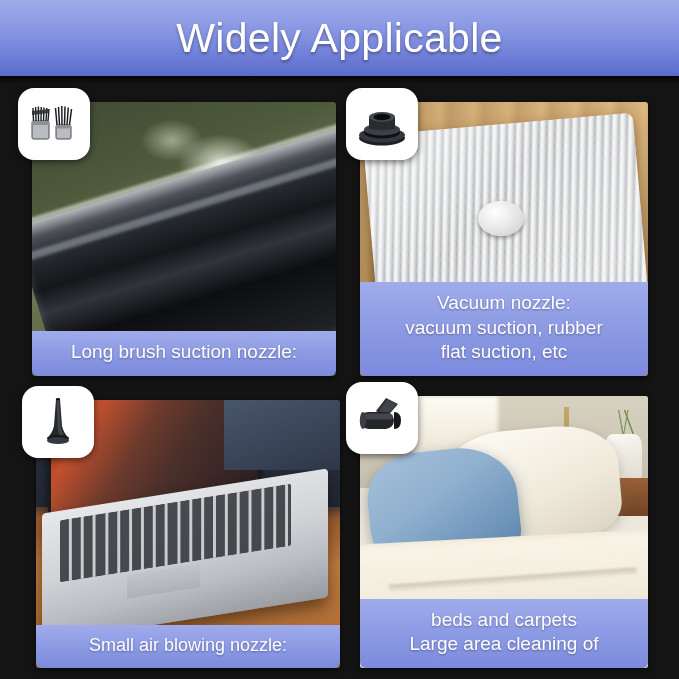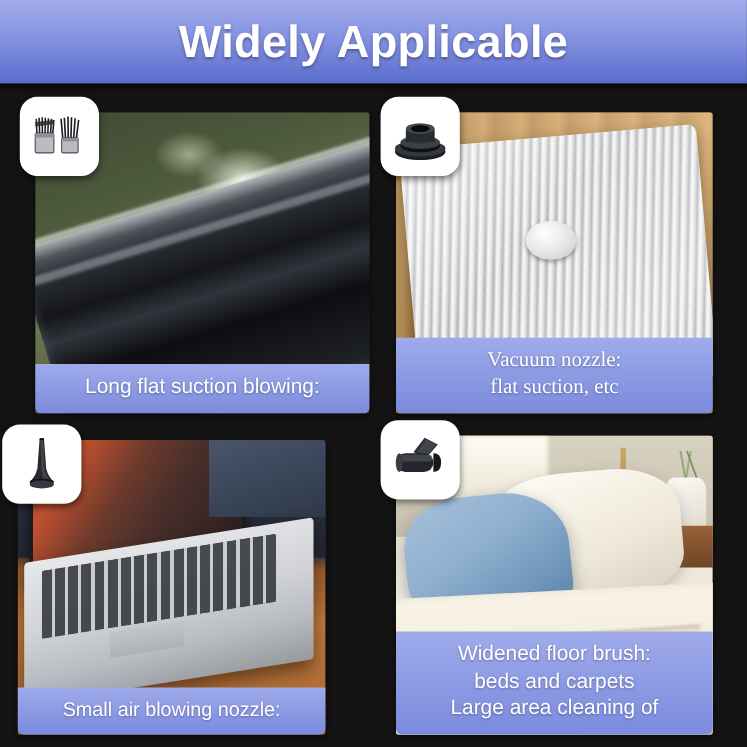--- a/index.html
+++ b/index.html
@@ -10,36 +10,36 @@
   }
   .page{position:relative;width:679px;height:679px;background:#141414;}
 
   
   .banner{
     position:absolute;left:0;top:0;width:679px;height:76px;
     background:linear-gradient(180deg,#9fabea 0%,#8b99e4 35%,#7282d8 70%,#5a6bcd 100%);
     display:flex;align-items:center;justify-content:center;
   }
   .banner-title{
-    font-size:41px;font-weight:bold;color:#ffffff;
+    font-size:41px;font-weight:normal;color:#ffffff;
     letter-spacing:0.3px;
     text-shadow:0 2px 3px rgba(30,30,60,.45);
     white-space:nowrap;
   }
   .banner-shadow{
     position:absolute;left:0;top:76px;width:679px;height:8px;
     background:linear-gradient(180deg,rgba(0,0,0,.75),rgba(0,0,0,0));
   }
 
   
   .grid{position:absolute;left:0;top:84px;width:679px;height:588px;}
   .card{position:absolute;}
   .card.c0{left:32px;top:4px;width:304px;height:288px;}
-  .card.c1{left:360px;top:4px;width:288px;height:288px;font-family:Liberation Serif, serif;}
-  .card.c2{left:16px;top:302px;width:280px;height:282px;}
+  .card.c1{left:360px;top:4px;width:288px;height:288px;}
+  .card.c2{left:36px;top:302px;width:304px;height:282px;}
   .card.c3{left:360px;top:298px;width:288px;height:286px;}
 
   .photo{
     position:absolute;left:0;top:14px;right:0;bottom:0;
     border-radius:3px;overflow:hidden;
     box-shadow:0 2px 6px rgba(0,0,0,.6);
   }
 
   
   .ph-window{
@@ -242,21 +242,21 @@
   <div class="grid">
 
     <div class="card c0">
       <div class="photo">
         <div class="ph-window">
           <div class="sill"></div>
           <div class="sill-hi"></div>
           <div class="glassgap"></div>
         </div>
         <div class="caption">
-          <span class="line">Long flat suction blowing:</span>
+          <span class="line">Long brush suction nozzle:</span>
         </div>
       </div>
       <div class="icon-tile">
         <svg width="54" height="50" viewBox="0 0 54 50">
           <g>
             <rect x="5" y="22" width="17" height="18" rx="1.5" fill="#b9bcc0" stroke="#4a4d52" stroke-width="1"></rect>
             <rect x="5" y="22" width="17" height="4" fill="#8d9095"></rect>
             <g stroke="#1c1d20" stroke-width="1.4">
               <line x1="6.5" y1="22" x2="6" y2="9"></line>
                 <line x1="9" y1="22" x2="8.6" y2="8"></line>
@@ -287,20 +287,21 @@
     <div class="card c1">
       <div class="photo">
         <div class="ph-bag">
           <div class="wood-shade"></div>
           <div class="bag"></div>
           <div class="bag-sheen"></div>
           <div class="valve"></div>
         </div>
         <div class="caption">
           <span class="line">Vacuum nozzle:</span>
+          <span class="line">vacuum suction, rubber</span>
           <span class="line">flat suction, etc</span>
         </div>
       </div>
       <div class="icon-tile">
         <svg width="54" height="46" viewBox="0 0 54 46">
           <ellipse cx="27" cy="37" rx="23" ry="7.5" fill="#1d1f22"></ellipse>
           <ellipse cx="27" cy="34" rx="23" ry="7.5" fill="#34373c"></ellipse>
           <ellipse cx="27" cy="31.5" rx="18" ry="6" fill="#101113"></ellipse>
           <ellipse cx="27" cy="28.5" rx="18" ry="6" fill="#3d4046"></ellipse>
           <rect x="14" y="16" width="26" height="12" fill="#24262a"></rect>
@@ -345,21 +346,20 @@
           <div class="plant"></div>
           <div class="vase"></div>
           <div class="nightstand"></div>
           <div class="bowl"></div>
           <div class="pillow-white"></div>
           <div class="pillow-blue"></div>
           <div class="duvet"></div>
           <div class="fold"></div>
         </div>
         <div class="caption">
-          <span class="line">Widened floor brush:</span>
           <span class="line">beds and carpets</span>
           <span class="line">Large area cleaning of</span>
         </div>
       </div>
       <div class="icon-tile">
         <svg width="56" height="48" viewBox="0 0 56 48">
           <path d="M32 4 L44 10 L32 24 L22 17 Z" fill="#2c2f34"></path>
           <path d="M33 5.5 L42.5 10.2 L33 21.5 L25.5 16.6 Z" fill="#4a4e55" opacity=".7"></path>
           <rect x="6" y="18" width="34" height="17" rx="8.5" fill="#24262b"></rect>
           <rect x="7" y="19.5" width="32" height="6" rx="3" fill="#53575e" opacity=".65"></rect>

